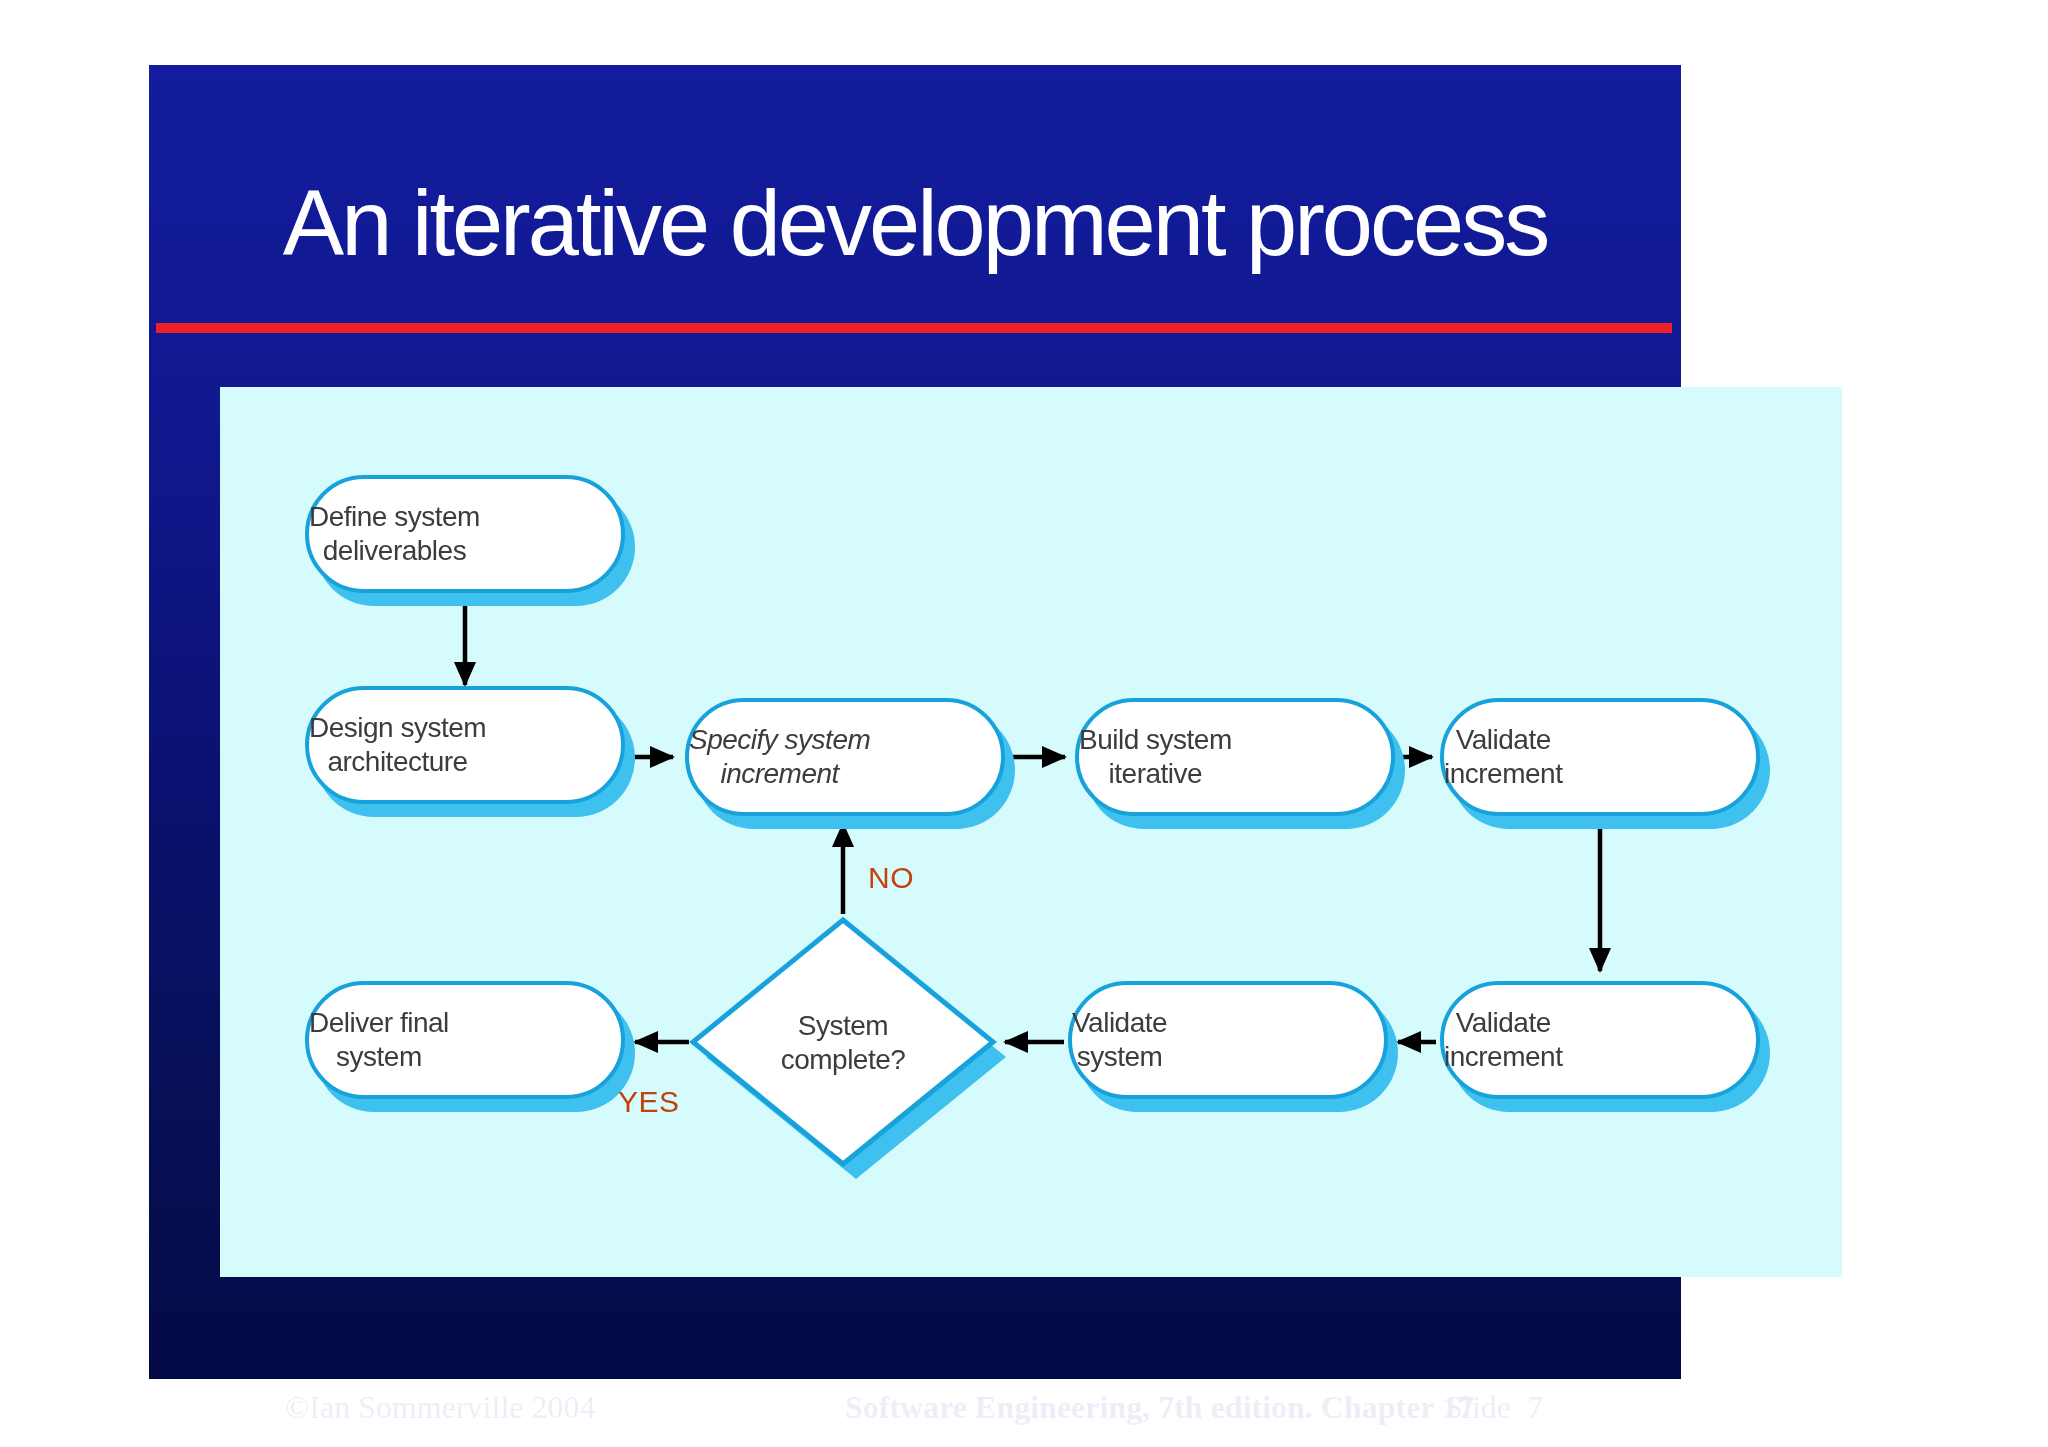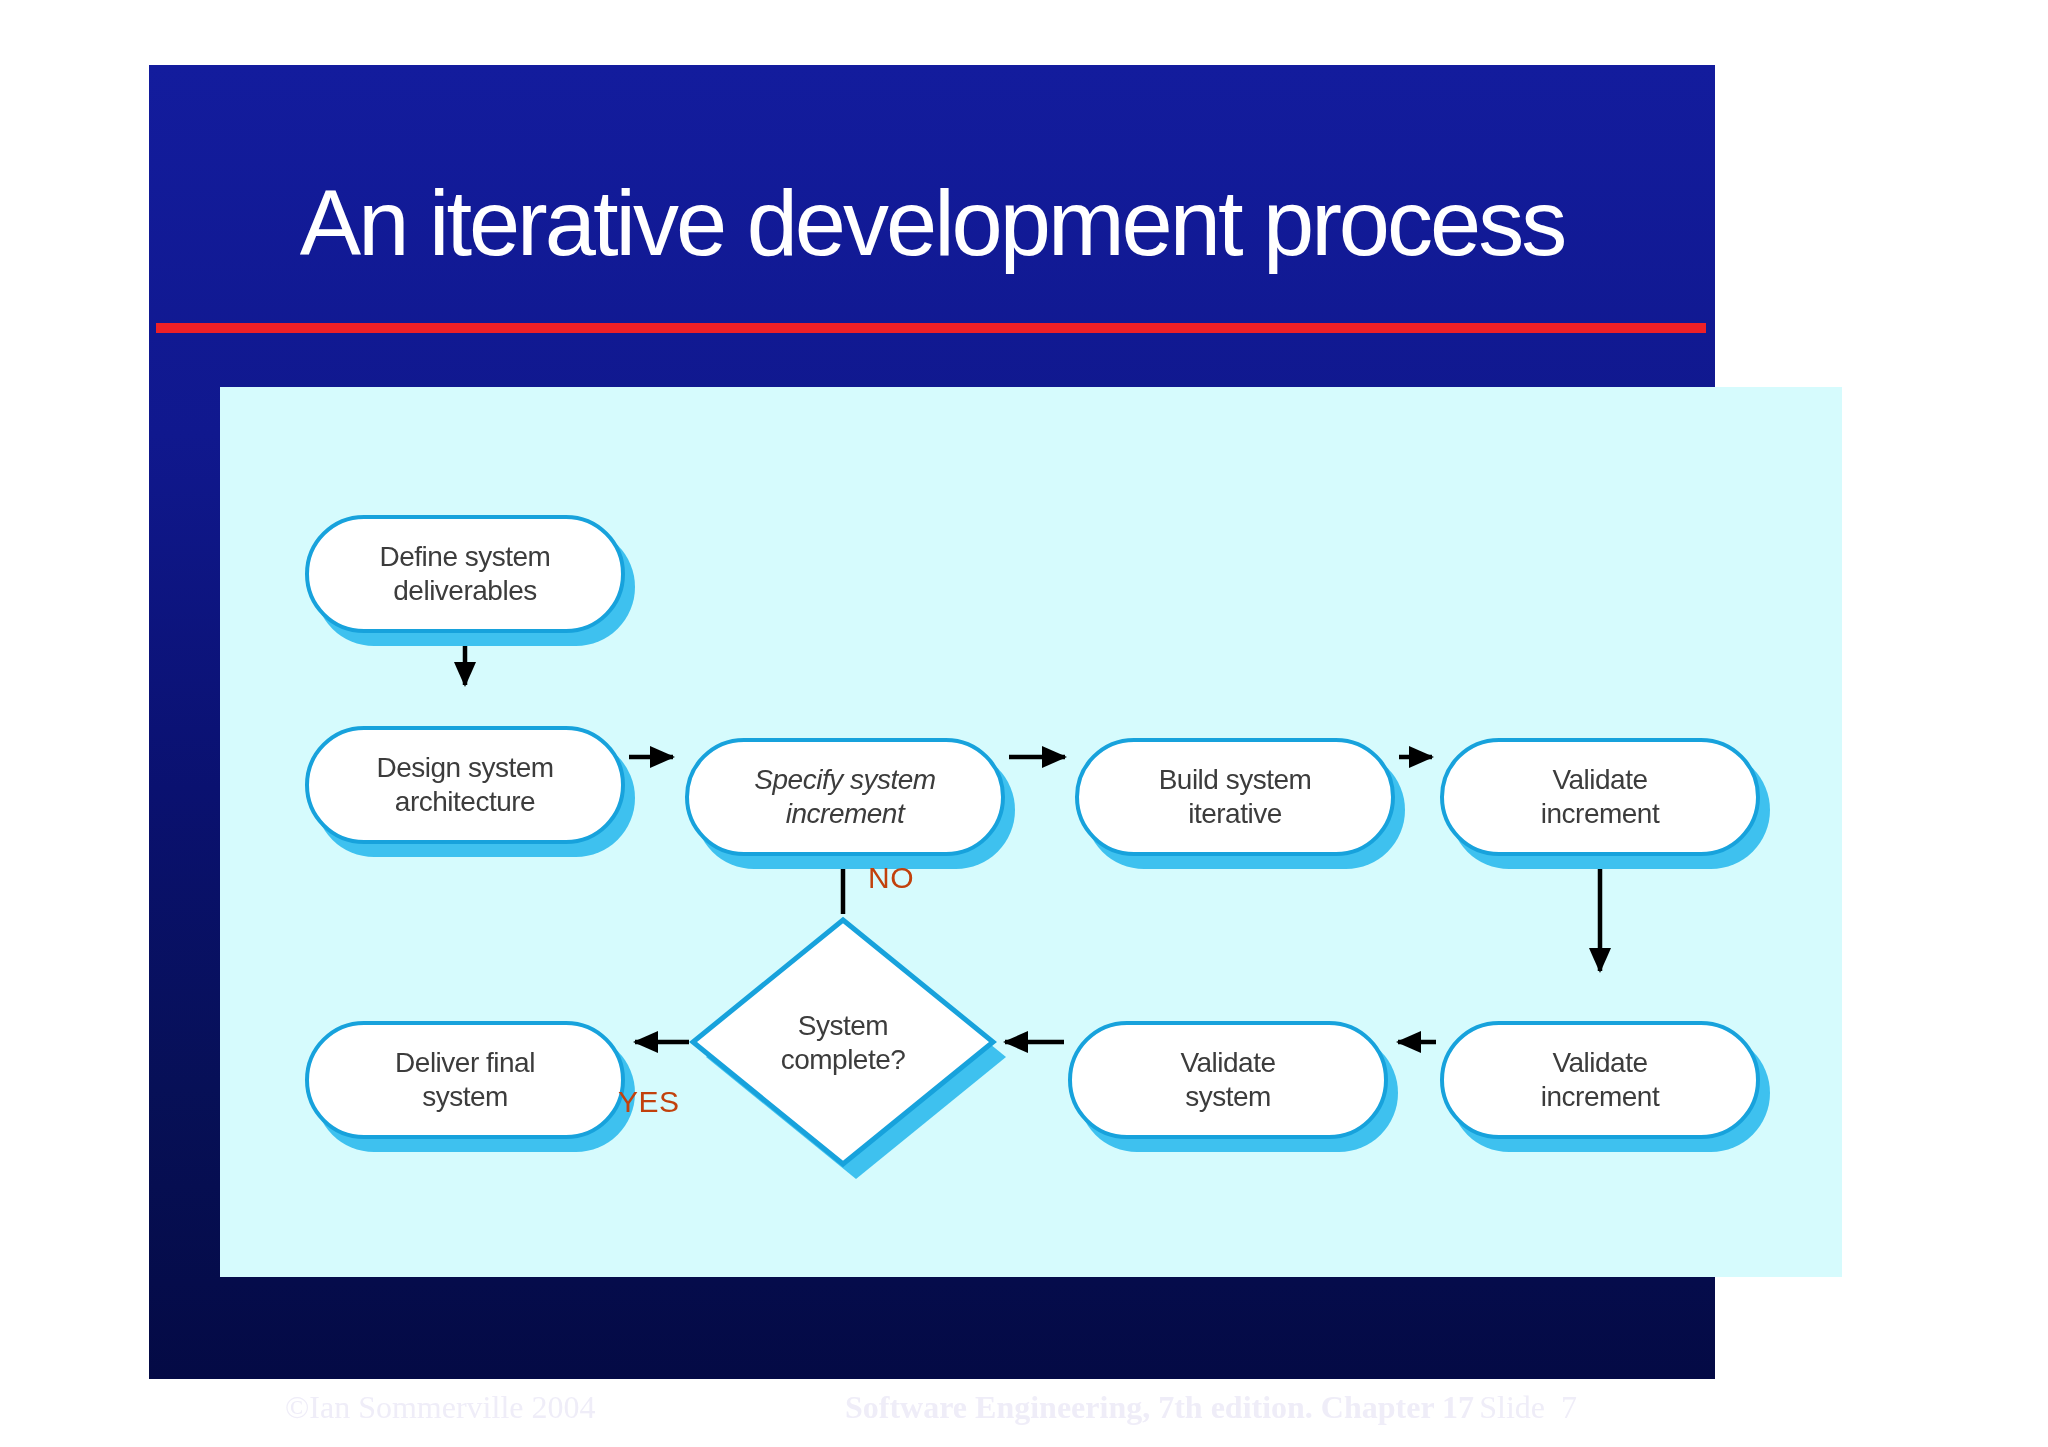--- a/index.html
+++ b/index.html
@@ -1,30 +1,30 @@
 <!DOCTYPE html>
 <html><head>
 <meta charset="utf-8">
 <style>
   html,body{margin:0;padding:0;background:#ffffff;}
   .page{position:relative;width:2048px;height:1447px;background:#ffffff;overflow:hidden;
         font-family:"Liberation Sans",sans-serif;}
   .slide{position:absolute;left:149px;top:65px;width:1532px;height:1314px;
-         background:linear-gradient(180deg,#131c9d 0%,#10188e 28%,#0a1170 55%,#071057 78%,#040a45 100%);padding-left:34px;}
+         background:linear-gradient(180deg,#131c9d 0%,#10188e 28%,#0a1170 55%,#071057 78%,#040a45 100%);}
   .slide-title{position:absolute;left:0;right:0;top:108px;text-align:center;
          color:#ffffff;font-size:92px;line-height:1.1;font-weight:400;letter-spacing:-3px;
          font-family:"Liberation Sans",sans-serif;}
   .red-divider{position:absolute;left:7px;right:9px;top:258px;height:10px;background:#ee2027;}
   .panel{position:absolute;left:71px;top:322px;width:1622px;height:890px;background:#d6fbfd;}
 
   
   .node{position:absolute;width:320px;height:118px;box-sizing:border-box;
         background:#ffffff;border:4px solid #17a2dc;border-radius:59px;
         box-shadow:10px 13px 0 0 #3ec1ef;
-        display:flex;align-items:center;justify-content:center;text-align:center;margin-top:40px;}
+        display:flex;align-items:center;text-align:center;}
   .node-label{font-size:28px;line-height:1.22;color:#3c3c3c;letter-spacing:-0.5px;
         white-space:pre-line;}
   .pos-define{left:85px;top:88px;}
   .pos-design{left:85px;top:299px;}
   .pos-specify{left:465px;top:311px;font-style:italic;}
   .pos-build{left:855px;top:311px;}
   .pos-validate-increment{left:1220px;top:311px;}
   .pos-deliver{left:85px;top:594px;}
   .pos-validate-system{left:848px;top:594px;}
   .pos-integrate{left:1220px;top:594px;}

